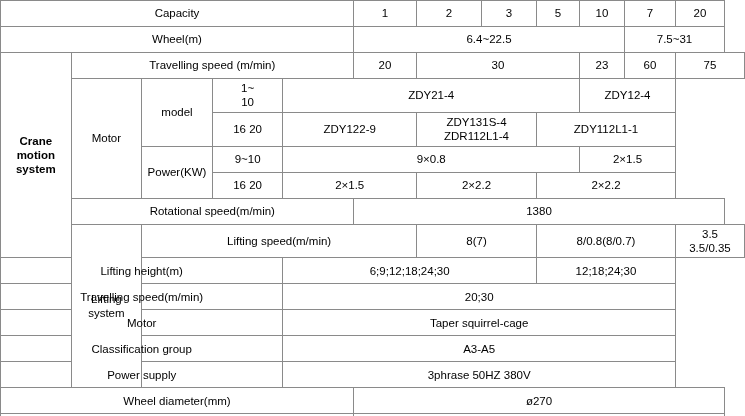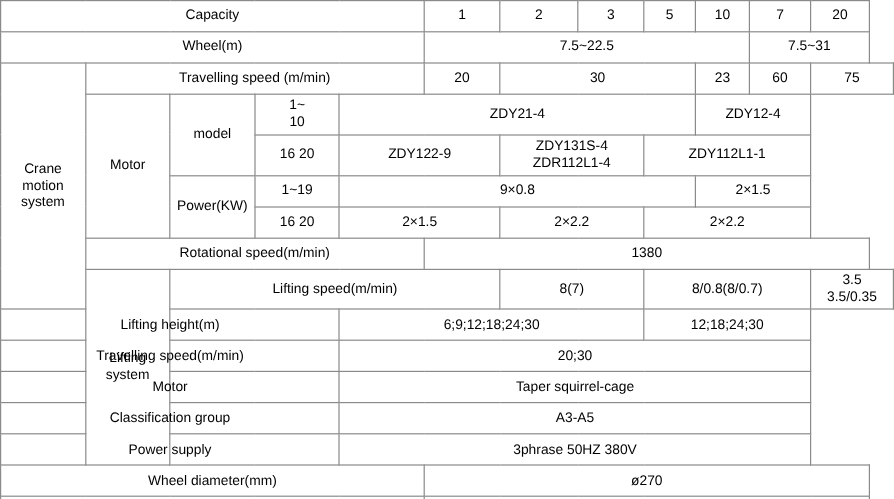--- a/index.html
+++ b/index.html
@@ -41,25 +41,25 @@
         <td style="width: 60px;">1</td>
         <td style="width: 62px;">2</td>
         <td style="width: 52px;">3</td>
         <td style="width: 40px;">5</td>
         <td style="width: 42px;">10</td>
         <td style="width: 48px;">7</td>
         <td style="width: 46px;">20</td>
       </tr>
       <tr>
         <td colspan="5">Wheel(m)</td>
-        <td colspan="5">7.5~22.5</td>
+        <td colspan="5">6.4~22.5</td>
         <td colspan="2">7.5~31</td>
       </tr>
       <tr>
-        <td rowspan="7" class="tall3" style="width: 90px;">Crane motion system</td>
+        <td rowspan="7" class="tall3" style="width: 90px; font-weight: bold;">Crane motion system</td>
         <td colspan="4">Travelling speed (m/min)</td>
         <td>20</td>
         <td colspan="3">30</td>
         <td>23</td>
         <td>60</td>
         <td colspan="2">75</td>
       </tr>
       <tr>
         <td rowspan="4" style="width: 82px;">Motor</td>
         <td rowspan="2" style="width: 90px;">model</td>
@@ -68,21 +68,21 @@
         <td colspan="2" class="tall2">ZDY12-4</td>
       </tr>
       <tr>
         <td class="tall2">16 20</td>
         <td colspan="2" class="tall2">ZDY122-9</td>
         <td colspan="2" class="tall2">ZDY131S-4<br>ZDR112L1-4</td>
         <td colspan="3" class="tall2">ZDY112L1-1</td>
       </tr>
       <tr>
         <td rowspan="2">Power(KW)</td>
-        <td>1~19</td>
+        <td>9~10</td>
         <td colspan="5">9×0.8</td>
         <td colspan="2">2×1.5</td>
       </tr>
       <tr>
         <td>16 20</td>
         <td colspan="2">2×1.5</td>
         <td colspan="2">2×2.2</td>
         <td colspan="3">2×2.2</td>
       </tr>
       <tr>

